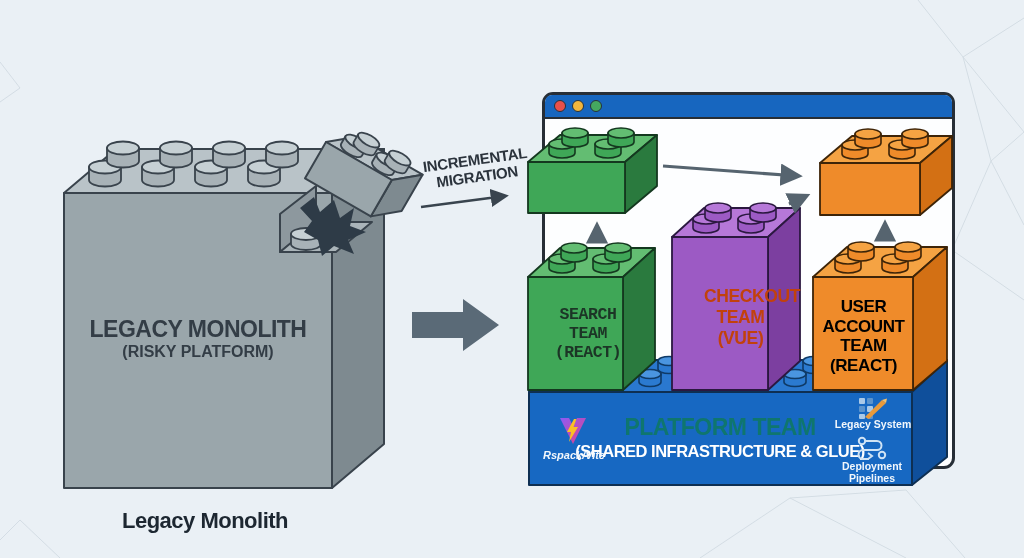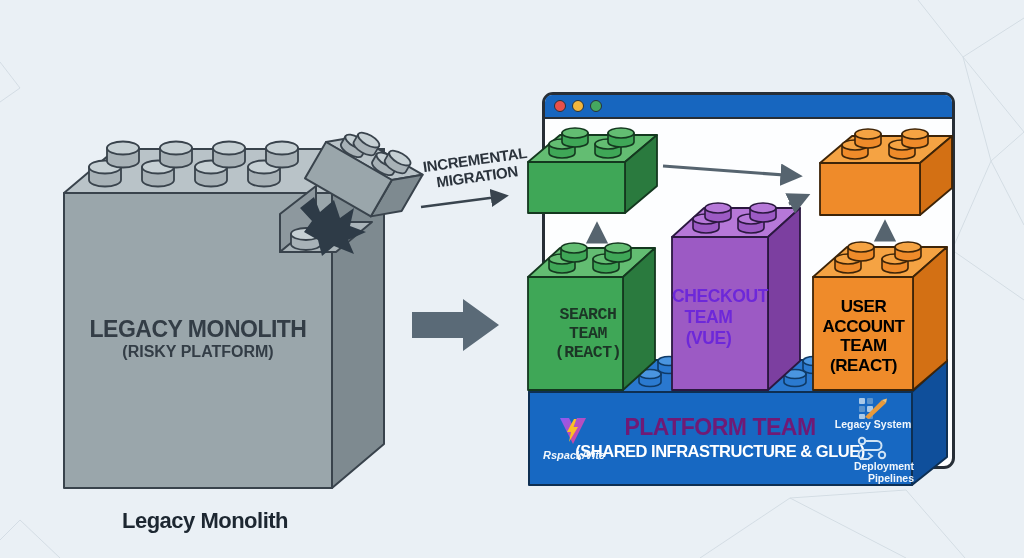--- a/index.html
+++ b/index.html
@@ -6,27 +6,27 @@
   body{width:1024px;height:558px;overflow:hidden;font-family:"Liberation Sans",sans-serif;}
   .canvas{position:relative;width:1024px;height:558px;background:#eaf0f5;overflow:hidden;}
   svg.layer{position:absolute;left:0;top:0;pointer-events:none;}
   .lbl{position:absolute;font-weight:bold;text-align:center;}
   .sqz{display:inline-block;width:100%;transform:scaleX(.93);transform-origin:center;}
   #title{top:16px;left:0;width:1024px;font-size:33px;letter-spacing:-1px;color:#1f2833;}
   #mono-l1{top:316px;left:62px;width:272px;font-size:23px;letter-spacing:-.5px;color:#333d46;}
   #mono-l2{top:343px;left:62px;width:272px;font-size:16px;color:#333d46;}
   #migr{top:151px;left:412px;width:128px;font-size:15px;line-height:17px;color:#2b333c;transform:rotate(-8deg);letter-spacing:-.3px;}
   #search-lbl{top:305px;left:528px;width:120px;font-size:16.5px;line-height:19px;color:#1c3526;letter-spacing:-.4px;font-family:Liberation Mono, monospace;}
-  #checkout-lbl{top:286px;left:672px;width:73px;font-size:17.5px;line-height:21px;color:#6d28d9;letter-spacing:-.4px;}
+  #checkout-lbl{top:286px;left:672px;width:73px;font-size:17.5px;line-height:21px;color:#c2410c;letter-spacing:-.4px;padding-left:32px;}
   #user-lbl{top:297px;left:813px;width:101px;font-size:17px;line-height:19.5px;color:#000000;letter-spacing:-.4px;}
-  #plat-l1{top:414px;left:555px;width:330px;font-size:23px;color:#701a75;letter-spacing:-.5px;}
+  #plat-l1{top:414px;left:555px;width:330px;font-size:23px;color:#0f766e;letter-spacing:-.5px;}
   #plat-l2{top:442px;left:555px;width:330px;font-size:16.5px;color:#ffffff;letter-spacing:-.5px;}
   #rspack-lbl{top:449px;left:528px;width:92px;font-size:11px;color:#f2f7fc;font-style:italic;}
   #design-lbl{top:418px;left:830px;width:86px;font-size:10.5px;color:#f2f7fc;}
-  #deploy-lbl{top:461px;left:830px;width:84px;font-size:10.5px;line-height:11.5px;color:#f2f7fc;text-align:right;}
+  #deploy-lbl{top:461px;left:830px;width:84px;font-size:10.5px;line-height:11.5px;color:#f2f7fc;}
   #cap-left{top:508px;left:55px;width:300px;font-size:22px;letter-spacing:-.5px;color:#1d2731;}
   #cap-right{top:508px;left:515px;width:445px;font-size:22px;letter-spacing:-.5px;color:#1d2731;}
   .window{position:absolute;left:542px;top:92px;width:413px;height:377px;background:#fdfeff;border:3px solid #272e36;border-radius:11px;box-sizing:border-box;}
   .titlebar{height:22px;background:#1766bf;border-bottom:2.5px solid #272e36;border-radius:7px 7px 0 0;display:flex;align-items:center;padding-left:9px;gap:6px;}
   .dot{width:12px;height:12px;border-radius:50%;border:1.5px solid #27313a;box-sizing:border-box;}
   .icon-abs{position:absolute;}
 </style>
 </head>
 <body>
 

